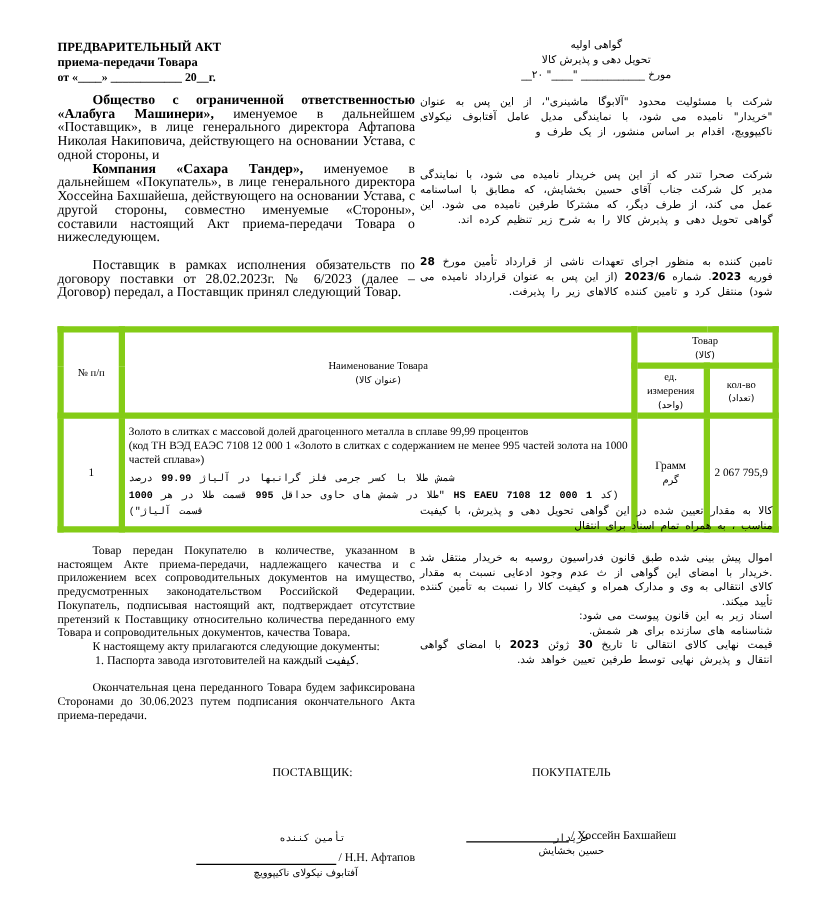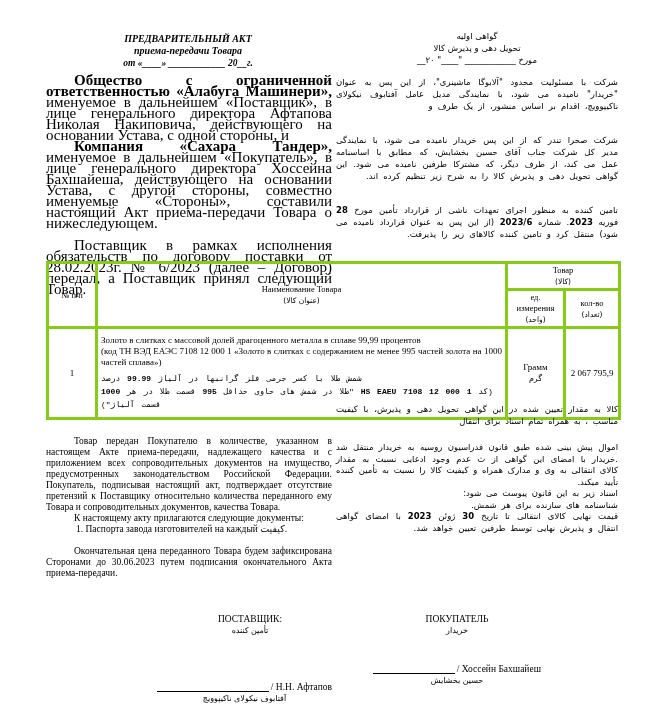--- a/index.html
+++ b/index.html
@@ -6,39 +6,39 @@
   html,body { background:#fff; }
   .page {
     position:relative; width:658px; height:718px; background:#fff; color:#000;
     overflow:hidden;
   }
   .ru { font-family:"Liberation Serif", serif; }
   .fa { font-family:"DejaVu Sans", sans-serif; direction:rtl; }
   .b { font-weight:bold; }
 
   
-  .ru-title { position:absolute; left:46px; top:33px; width:284px; text-align:center;
-              font-size:10px; line-height:12px; font-weight:bold;font-style:italic; }
+  .ru-title { position:absolute; left:46px; top:33px; width:284px; 
+              font-size:10px; line-height:12px; font-weight:bold; }
   .ru-title .date-line { font-size:9.5px; }
   .fa-title { position:absolute; left:336px; top:30px; width:282px; text-align:center;
               font-size:8.5px; line-height:12px; }
 
   
-  .ru-top { position:absolute; left:46px; top:75px; width:286px; font-size:15px; line-height:11px; }
+  .ru-top { position:absolute; left:46px; top:75px; width:286px; font-size:11px; line-height:11px; }
   .ru-top p { text-align:justify; text-indent:28px; }
   .ru-top p.sp { margin-top:11px; }
 
   .fa-top { position:absolute; left:336px; top:76px; width:282px; font-size:8.5px;
             line-height:12px; text-align:justify; word-spacing:2.5px; }
   .fa-top p + p { margin-top:22px; }
 
   
   table.goods { position:absolute; left:46px; top:261px; width:572px;
                 border-collapse:collapse; table-layout:fixed; }
-  table.goods th, table.goods td { border:3px solid #84cc16; vertical-align:middle;
+  table.goods th, table.goods td { border:5px solid #84cc16; vertical-align:middle;
                 font-weight:normal; padding:1px 3px; }
   th .h-ru { font-family:"Liberation Serif", serif; font-size:8.5px; line-height:11px; text-align:center; }
   th .h-fa { font-family:"DejaVu Sans", sans-serif; direction:rtl; font-size:7.5px; line-height:11px; text-align:center; }
   tr.hrow1 { height:26px; } tr.hrow2 { height:24px; } tr.drow { height:91px; }
   td.num-cell { font-family:"Liberation Serif", serif; font-size:9px; text-align:center; }
   td.name-cell { vertical-align:top; padding:3px 5px 2px 5px; }
   .goods-ru { font-family:"Liberation Serif", serif; font-size:9px; line-height:11px; text-align:justify; }
   .goods-fa { font-family:Liberation Mono, monospace; direction:rtl; font-size:8px;
               line-height:13px; text-align:left; margin-top:4px; word-spacing:2px; }
   td.unit-cell { text-align:center; }
@@ -52,21 +52,21 @@
   .fa-bottom p.gap { margin-top:15px; }
   .ru-bottom { position:absolute; left:46px; top:436px; width:286px; font-size:9.5px; line-height:11px; }
   .ru-bottom p { text-align:justify; text-indent:28px; }
   .ru-bottom .list-row { padding-left:30px; }
   .ru-bottom p.sp { margin-top:11px; }
 
   
   .sig-label-left  { position:absolute; left:120px; top:614px; width:260px; text-align:center; }
   .sig-label-right { position:absolute; left:337px; top:614px; width:240px; text-align:center; }
   .sig-ru-label { font-family:"Liberation Serif", serif; font-size:9.5px; line-height:11px; }
-  .sig-fa-label { font-family:Liberation Sans, sans-serif; direction:rtl; font-size:8px; line-height:11px; }
+  .sig-fa-label { font-family:Liberation Mono, monospace; direction:rtl; font-size:8px; line-height:11px;margin-top:41px; }
 
   .sig-line-left  { position:absolute; left:157px; top:681px; width:175px; }
   .sig-line-right { position:absolute; left:373px; top:663px; width:168px; }
   .sigline { display:flex; align-items:flex-end; font-family:"Liberation Serif", serif; font-size:9.5px; }
   .sigline .rule { border-bottom:1px solid #000; height:11px; flex:1 1 auto; margin-right:2px; }
   .sig-fa-name { font-family:"DejaVu Sans", sans-serif; direction:rtl; font-size:8px;
                  line-height:12px; margin-top:1px; text-align:center; }
 </style>
 </head>
 <body>

